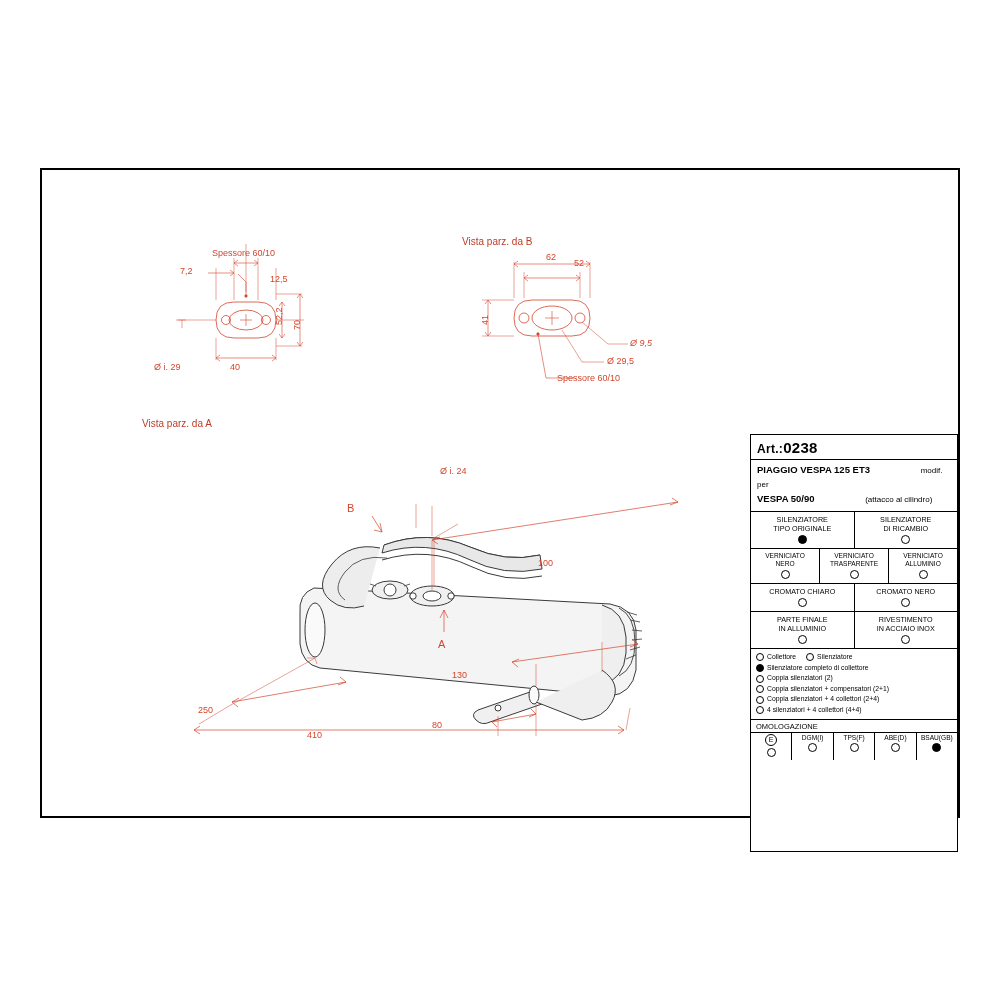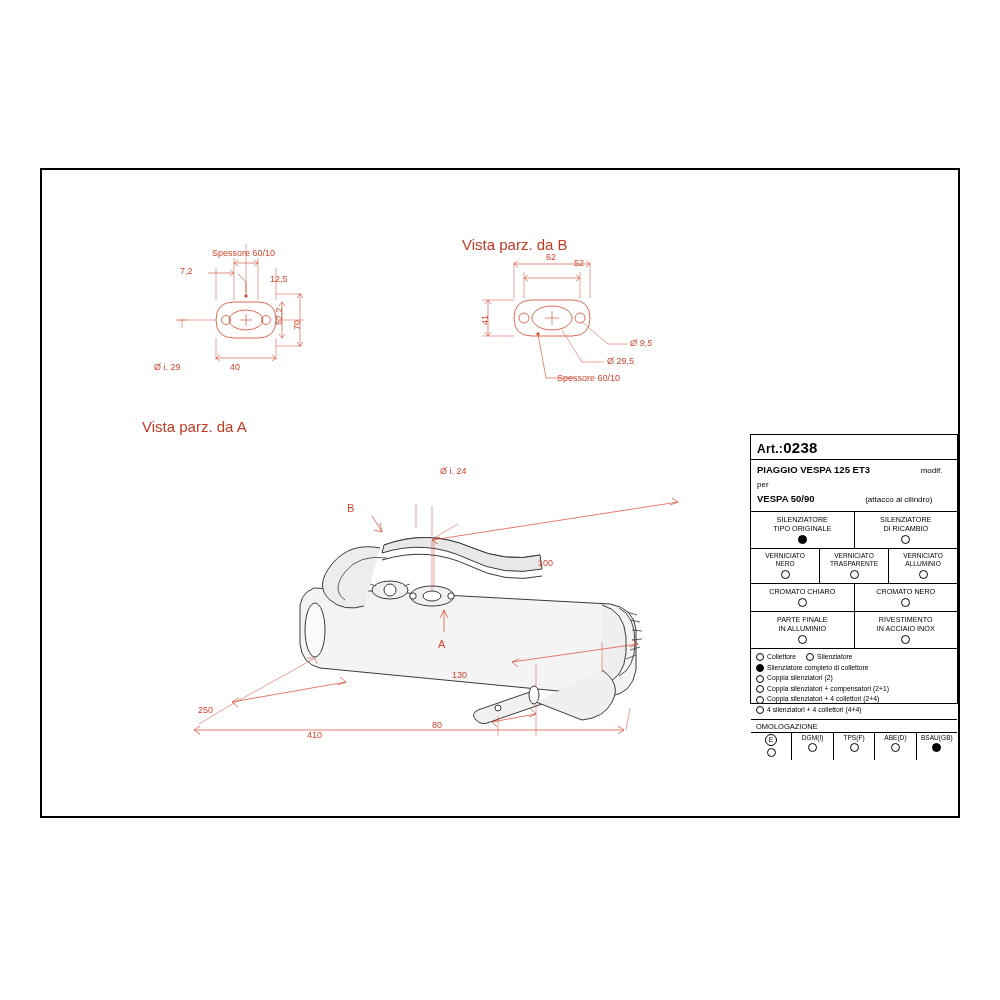--- a/index.html
+++ b/index.html
@@ -27,30 +27,30 @@
   .dim, .lbl {
     position: absolute;
     color: #d4452c;
     font-size: 9px;
     white-space: nowrap;
     font-family: "Liberation Sans", sans-serif;
   }
   .lblk {
     position: absolute;
     color: #c03a24;
-    font-size: 15px;
+    font-size: 10px;
     white-space: nowrap;
   }
   svg { display: block; }
   .tb {
     position: absolute;
     left: 708px;
     top: 264px;
     width: 208px;
-    height: 270px;
+    height: 418px;
     border: 1.3px solid #000;
     box-sizing: border-box;
     font-size: 8px;
     color: #000;
     background: #fff;
   }
   .tb .row { border-bottom: 1px solid #000; box-sizing: border-box; }
   .tb .art {
     padding: 4px 6px 3px 6px;
     font-weight: bold;

